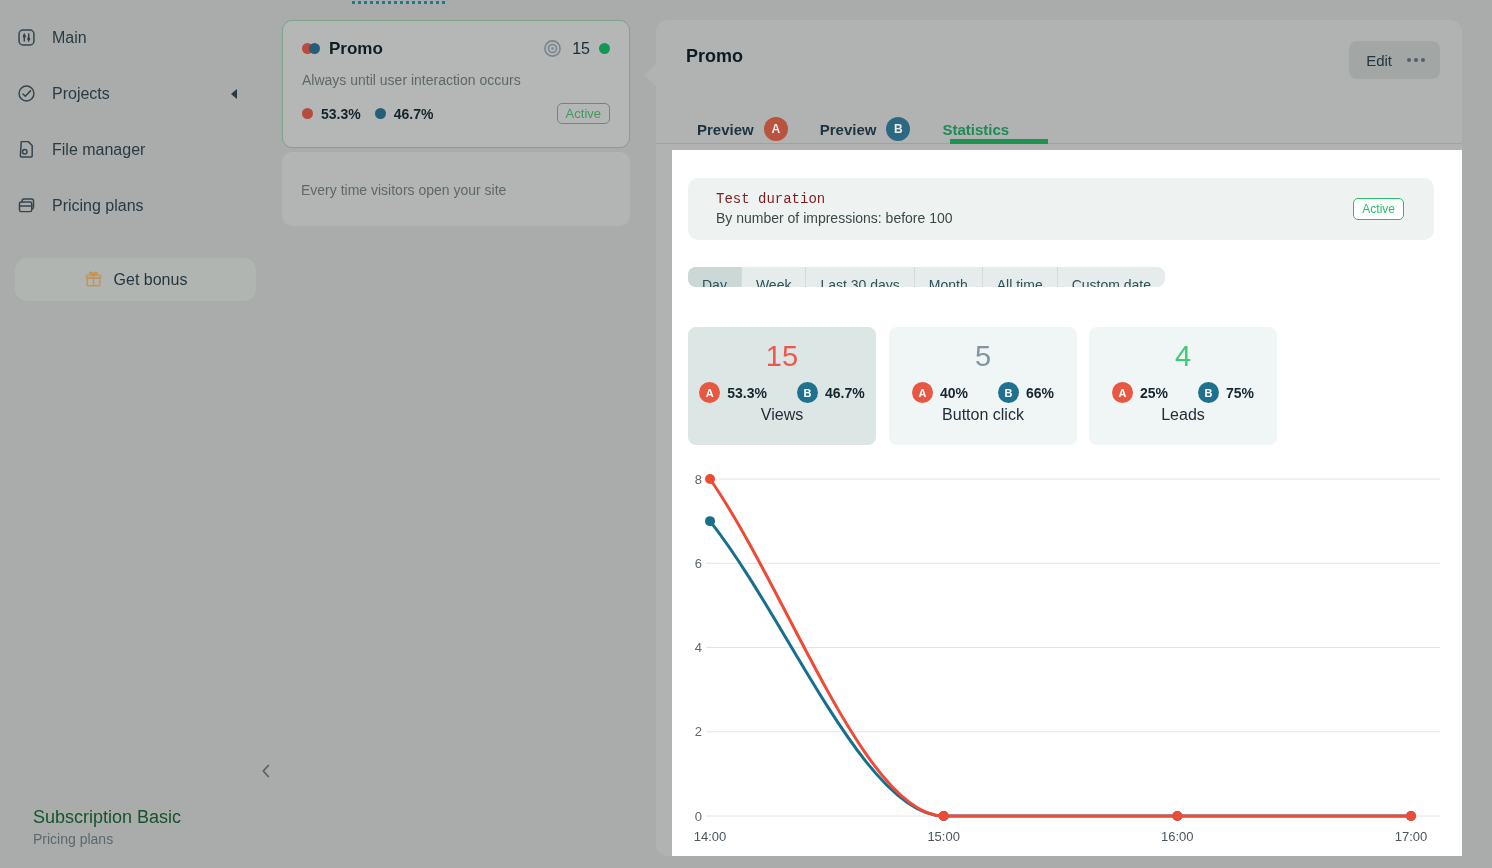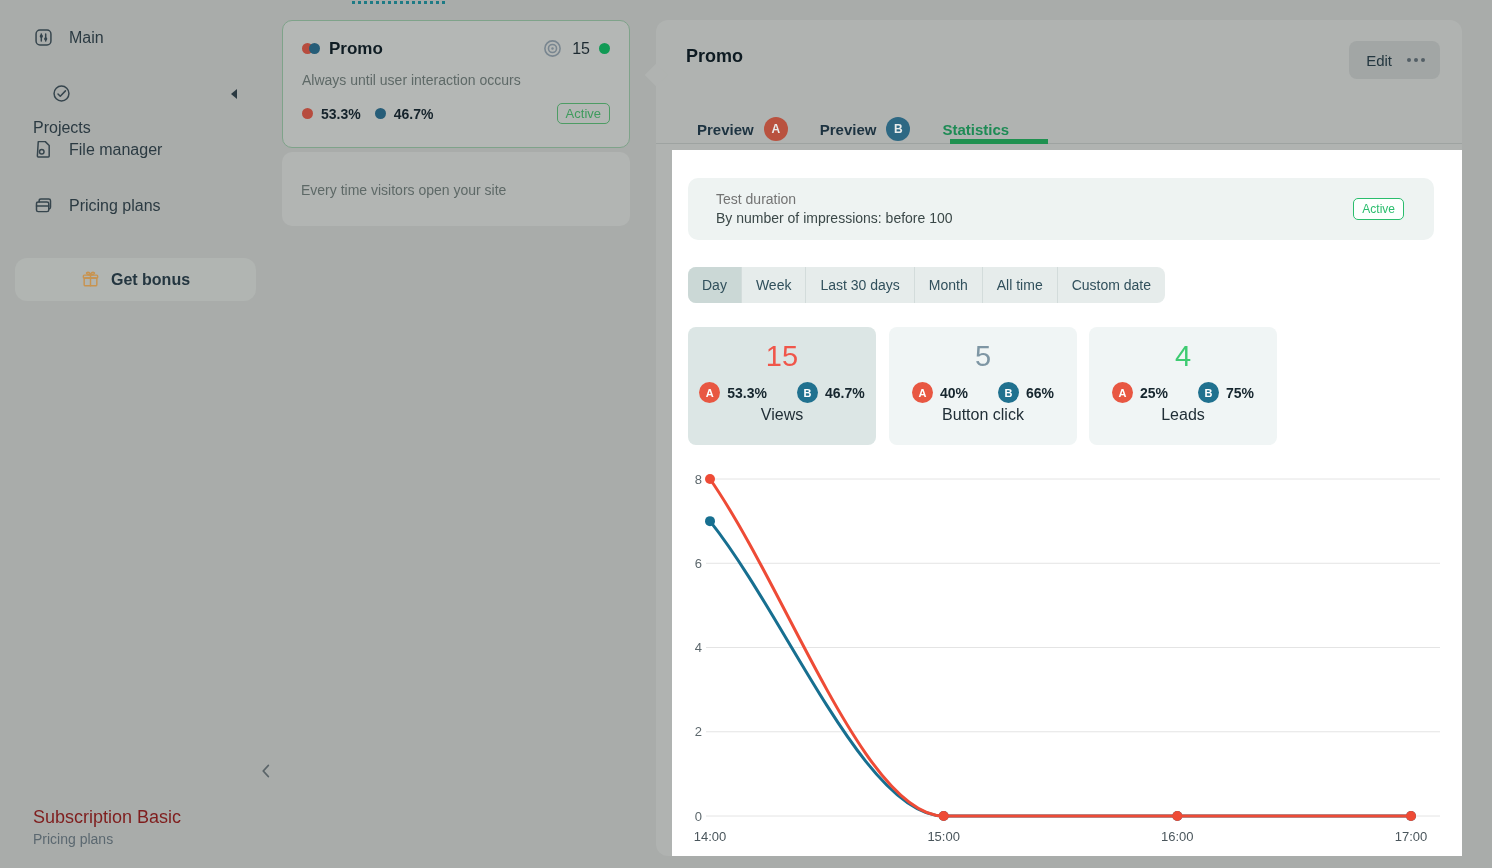--- a/index.html
+++ b/index.html
@@ -6,30 +6,30 @@
   html,body { margin:0; padding:0; }
   body {
     width:1492px; height:868px; position:relative; overflow:hidden;
     background:#a9acaa;
     font-family:"Liberation Sans","DejaVu Sans",sans-serif;
     -webkit-font-smoothing:antialiased;
   }
   svg { display:block; }
 
   
-  .nav-item { position:absolute; left:33px; display:flex; align-items:center; gap:15px;
+  .nav-item { position:absolute; left:16px; display:flex; align-items:center; gap:15px;
               color:#2b3a42; font-size:16px; cursor:pointer; }
   .nav-item .ico { width:21px; height:21px; color:#36454d; flex:none; }
   .tri-left { width:0; height:0; border-top:5px solid transparent; border-bottom:5px solid transparent;
               border-right:6px solid #2b3a42; position:absolute; left:231px; top:89px; }
   .bonus-btn { position:absolute; left:15px; top:258px; width:241px; height:43px;
                background:#b1b5b2; border-radius:12px; display:flex; align-items:center;
-               justify-content:center; gap:11px; font-size:16px; font-weight:bold; color:#243640; cursor:pointer; }
+               justify-content:center; gap:11px; font-size:16px; font-weight:normal; color:#243640; cursor:pointer; }
   .collapse { position:absolute; left:255px; top:760px; width:22px; height:22px; color:#5a6468; cursor:pointer; }
-  .sub-title { position:absolute; left:33px; top:807px; font-size:18px; color:#7f1d1d; }
+  .sub-title { position:absolute; left:33px; top:807px; font-size:18px; color:#14532d; }
   .sub-sub   { position:absolute; left:33px; top:831px; font-size:14px; color:#5b6870; }
   .dotted-underline { position:absolute; left:352px; top:1px; width:93px; border-top:3px dotted #1e7b85; }
 
   
   .camp-card { position:absolute; left:282px; width:348px; border-radius:10px; cursor:pointer; }
   .card-promo { top:20px; height:128px; background:#b4b7b5; border:1px solid #7fa38a; padding:17px 19px 14px; }
   .card-popup { top:152px; height:74px; background:#b2b5b3; padding:14px 19px; }
   .camp-row { display:flex; align-items:center; }
   .camp-title { font-size:17px; font-weight:bold; color:#0f1c23; }
   .ab-dots { display:flex; margin-right:9px; }
@@ -69,25 +69,25 @@
   .tab-badge.a { background:#b9523f; } .tab-badge.b { background:#2d6883; }
   .tab.active { color:#1e8b55; }
   .tabs-divider { position:absolute; left:0; right:0; top:123px; height:1px; background:#9ea3a1; }
   .tab-underline { position:absolute; left:294px; top:119px; width:98px; height:5px; background:#1f9150; }
 
   
   .spotlight { position:absolute; left:672px; top:150px; width:790px; height:706px; background:#ffffff; z-index:5; }
   .test-box { position:absolute; left:16px; top:28px; width:746px; height:62px; background:#eef3f2;
               border-radius:10px; display:flex; align-items:center; justify-content:space-between;
               padding:0 30px 0 28px; }
-  .test-l1 { font-size:14px; color:#737373; line-height:19px; }
+  .test-l1 { font-size:14px; color:#7f1d1d; line-height:19px;font-family:Liberation Mono, monospace; }
   .test-l2 { font-size:14px; color:#3b4848; line-height:19px; }
   .badge-active { color:#2abd6d; border:1px solid #2abd6d; border-radius:5px; font-size:12px;
                   padding:3px 8px; background:#fdfffe; }
-  .segments { position:absolute; left:16px; top:117px; height:36px; display:inline-flex;
+  .segments { position:absolute; left:16px; top:117px; height:20px; display:inline-flex;
               background:#e6eceb; border-radius:8px; overflow:hidden;justify-content:space-between; }
   .seg { padding:0 14px; line-height:36px; font-size:14px; color:#31505c; cursor:pointer;
          border-right:1px solid #d3dcdb; }
   .seg:last-child { border-right:none; }
   .seg.selected { background:#cbd8d6; }
   .metric { position:absolute; top:177px; width:188px; height:118px; border-radius:8px;
             background:#f0f5f5; display:flex; flex-direction:column; align-items:center; cursor:pointer; }
   .metric.selected { background:#dce6e5; }
   .metric-value { font-size:29px; margin-top:13px; }
   .metric-ab { display:flex; align-items:center; gap:7px; margin-top:9px; }
@@ -109,21 +109,21 @@
     <svg viewBox="0 0 24 24" fill="none" stroke="currentColor" stroke-width="1.7" stroke-linecap="round">
       <rect x="3.5" y="3.5" width="17" height="17" rx="4.5"></rect>
       <path d="M9.5 8v8M14.5 8v8"></path>
         <circle cx="9.5" cy="10.5" r="1" fill="currentColor"></circle>
         <circle cx="14.5" cy="13.5" r="1" fill="currentColor"></circle>
     </svg>
   </span>
   <span>Main</span>
 </div>
 
-<div class="nav-item" style="top:83px;flex-direction:column;">
+<div class="nav-item" style="top:83px;">
   <span class="ico">
     <svg viewBox="0 0 24 24" fill="none" stroke="currentColor" stroke-width="1.7" stroke-linecap="round" stroke-linejoin="round">
       <circle cx="12" cy="12" r="8.5"></circle>
         <path d="M8 12.5l2.6 2.6L16.5 9"></path>
     </svg>
   </span>
   <span>Projects</span>
 </div>
 <div class="tri-left"></div>
 

